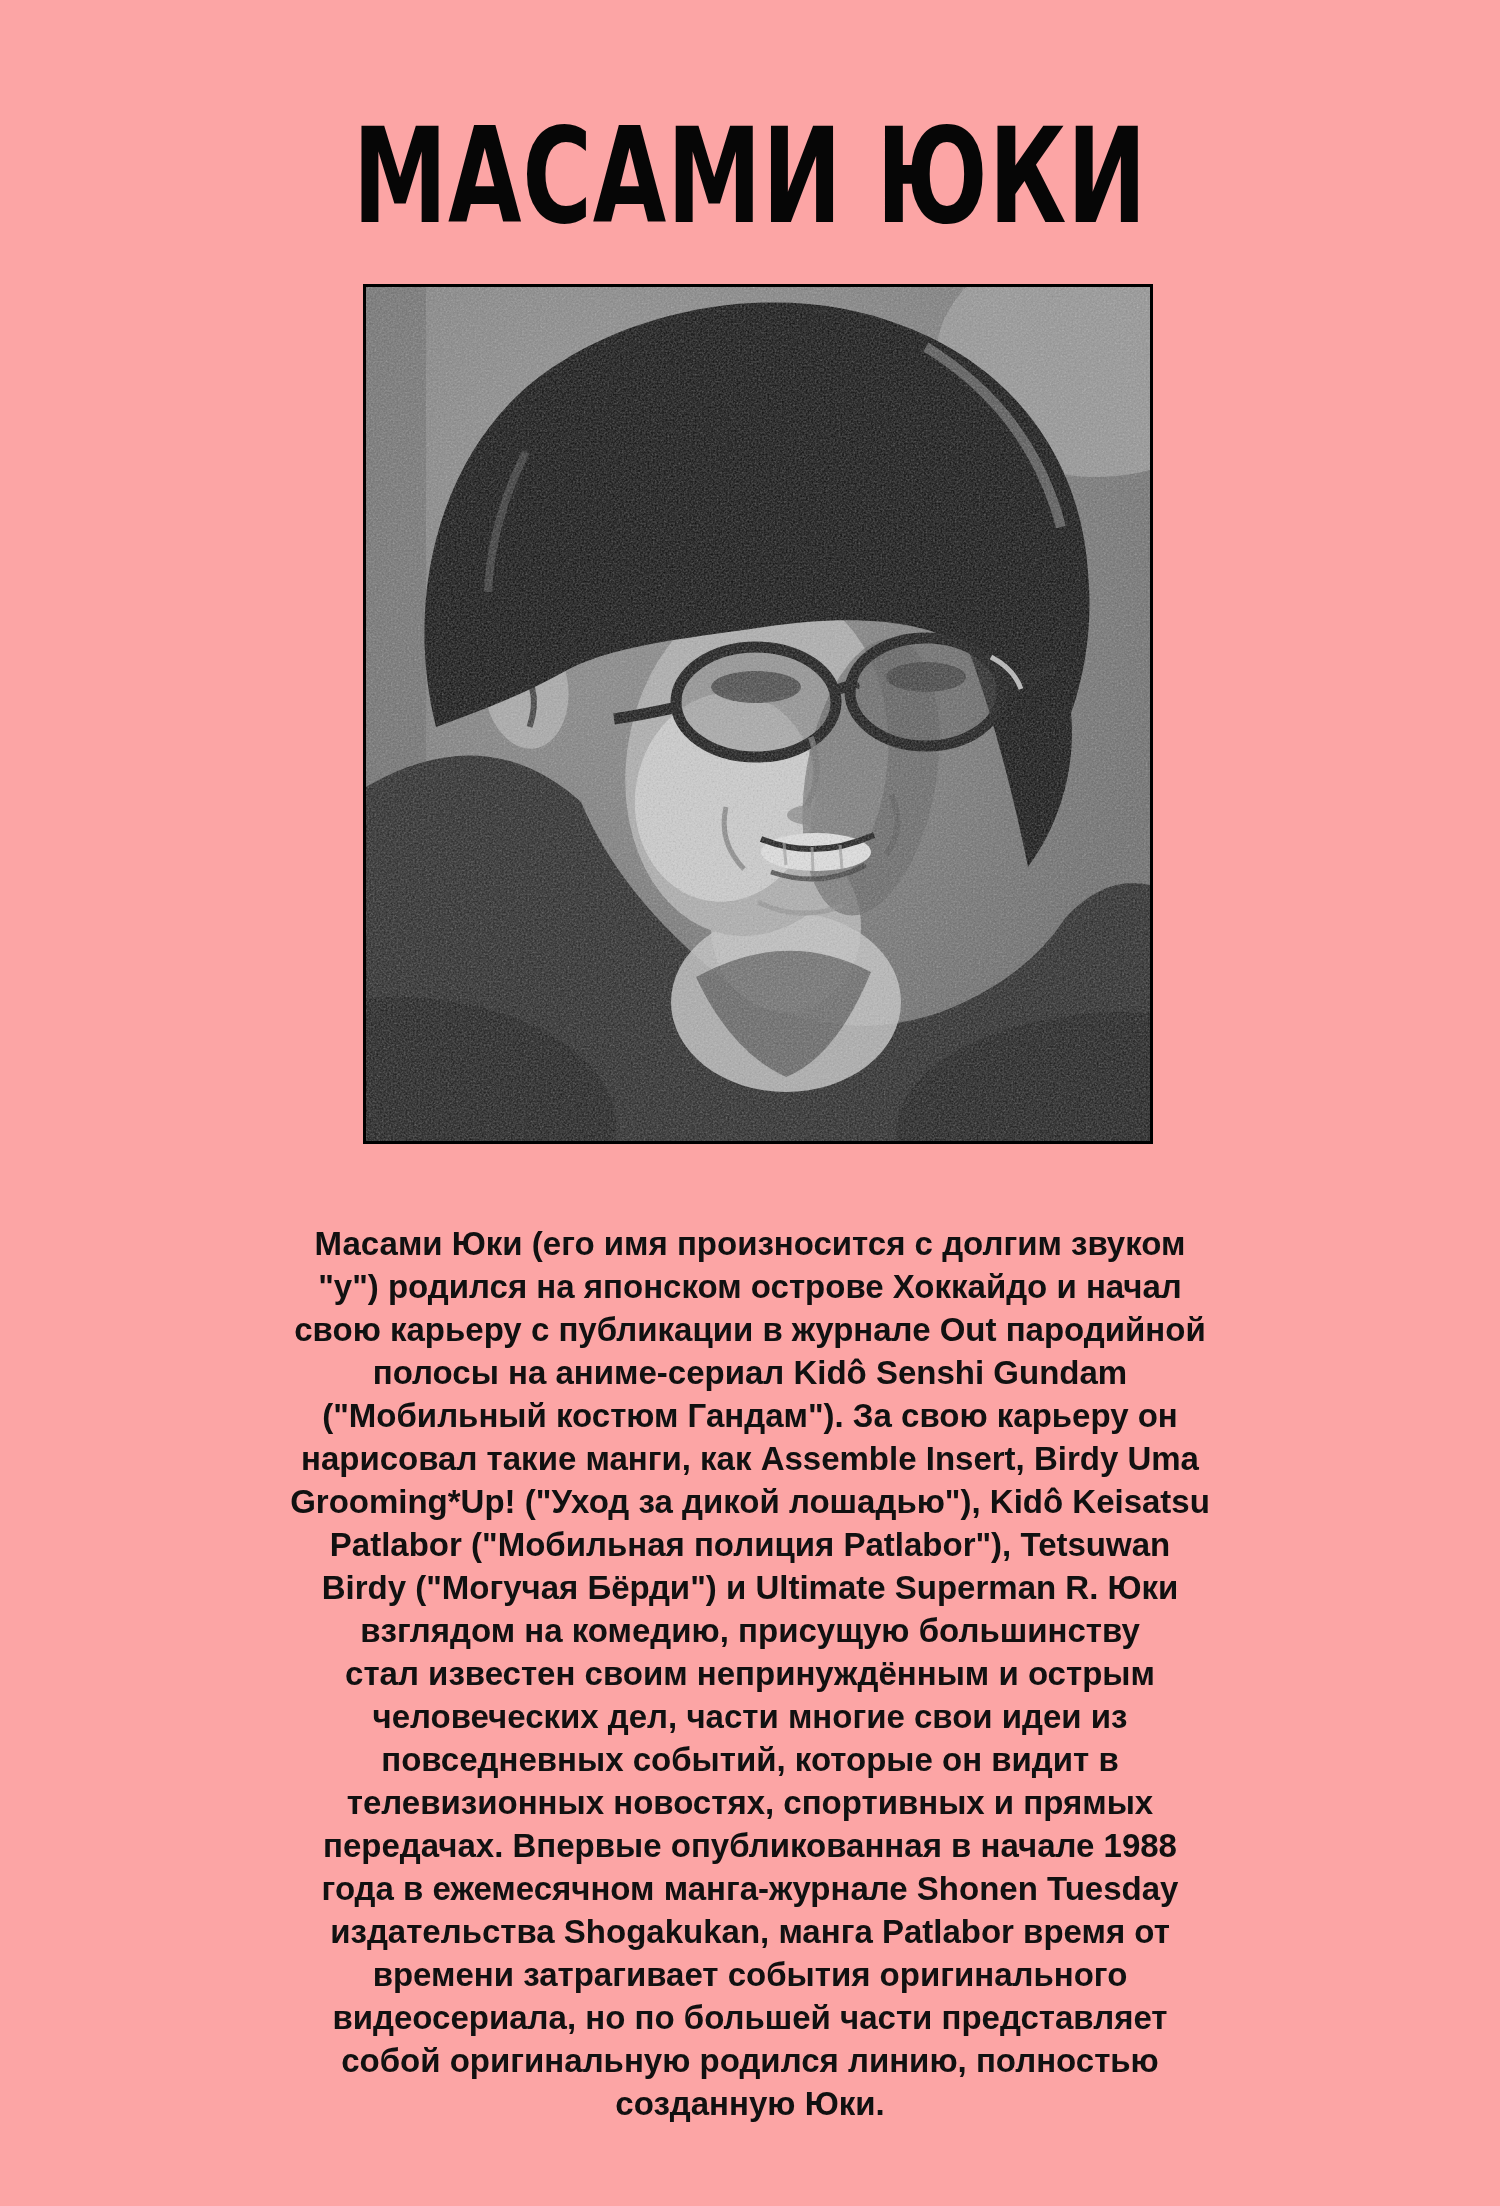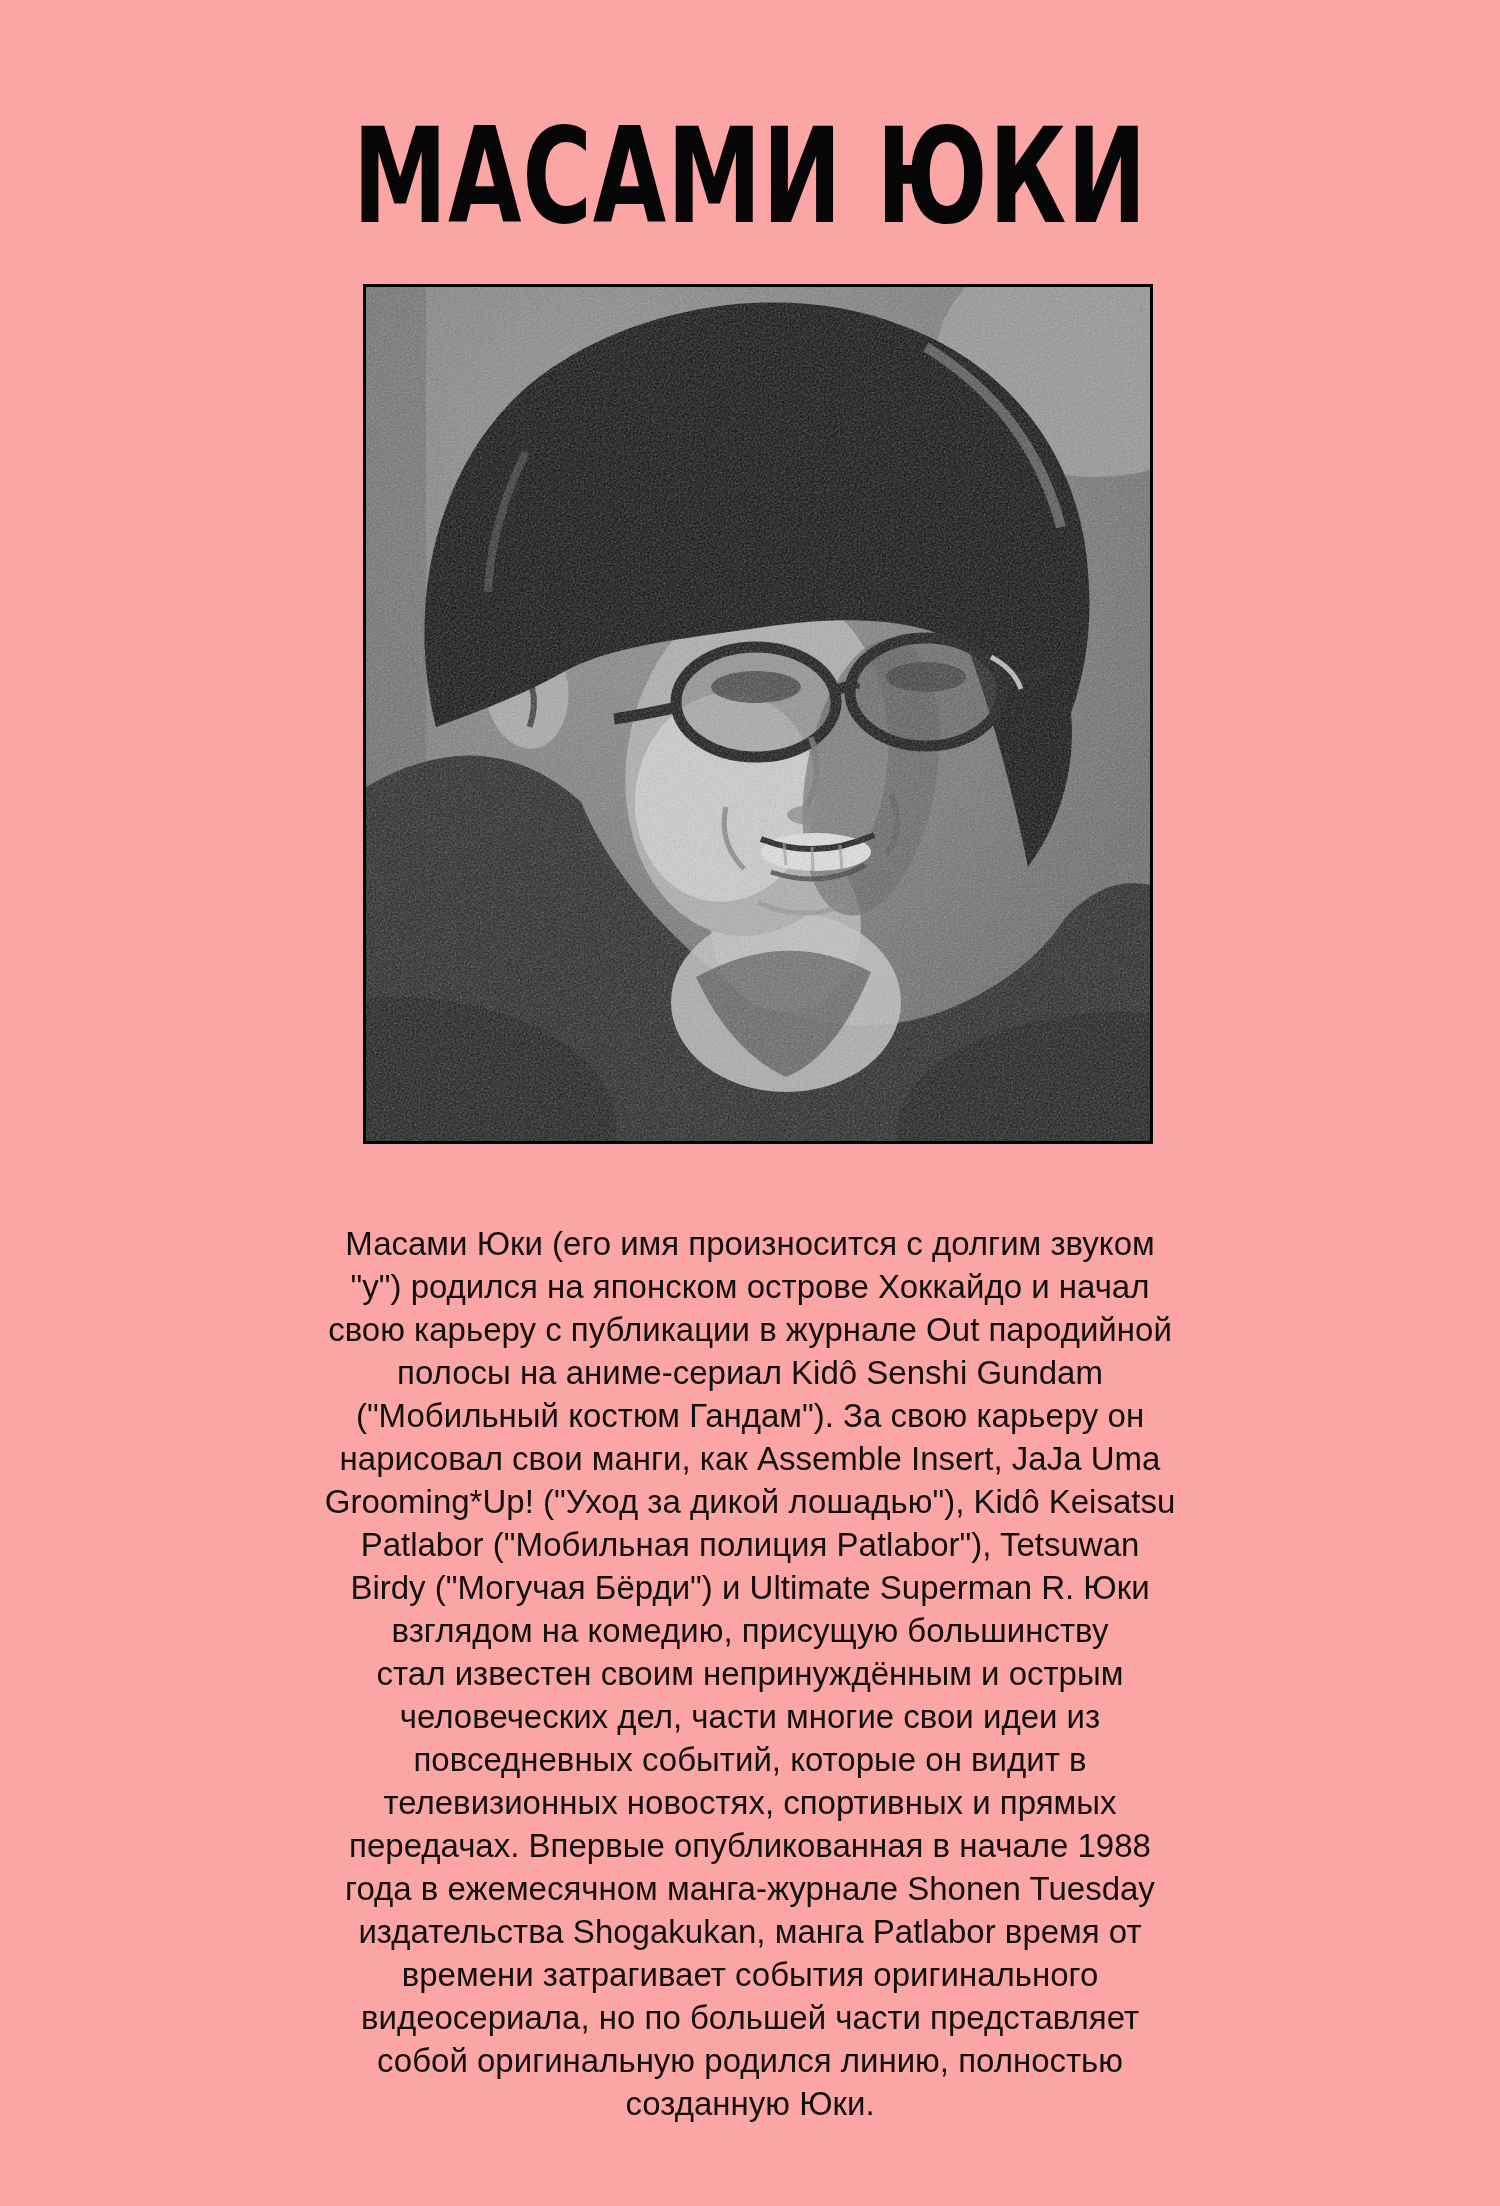--- a/index.html
+++ b/index.html
@@ -51,21 +51,21 @@
   }
   .bio {
     position: absolute;
     top: 1222px;
     left: 50%;
     transform: translateX(-50%);
     width: 960px;
     text-align: center;
     font-size: 33px;
     line-height: 43px;
-    font-weight: normal;
+    font-weight: bold;
     color: #111111;
   }
   .bio .line {
     white-space: nowrap;
   }
 </style>
 </head>
 <body>
 
 <div class="page">
@@ -145,21 +145,21 @@
       <rect x="0" y="0" width="784" height="854" filter="url(#grain)" opacity="0.45"></rect>
     </svg>
   </figure>
 
   <div class="bio">
     <div class="line">Масами Юки (его имя произносится с долгим звуком</div>
     <div class="line">"у") родился на японском острове Хоккайдо и начал</div>
     <div class="line">свою карьеру с публикации в журнале Out пародийной</div>
     <div class="line">полосы на аниме-сериал Kidô Senshi Gundam</div>
     <div class="line">("Мобильный костюм Гандам"). За свою карьеру он</div>
-    <div class="line">нарисовал свои манги, как Assemble Insert, JaJa Uma</div>
+    <div class="line">нарисовал такие манги, как Assemble Insert, Birdy Uma</div>
     <div class="line">Grooming*Up! ("Уход за дикой лошадью"), Kidô Keisatsu</div>
     <div class="line">Patlabor ("Мобильная полиция Patlabor"), Tetsuwan</div>
     <div class="line">Birdy ("Могучая Бёрди") и Ultimate Superman R. Юки</div>
     <div class="line">взглядом на комедию, присущую большинству</div>
     <div class="line">стал известен своим непринуждённым и острым</div>
     <div class="line">человеческих дел, части многие свои идеи из</div>
     <div class="line">повседневных событий, которые он видит в</div>
     <div class="line">телевизионных новостях, спортивных и прямых</div>
     <div class="line">передачах. Впервые опубликованная в начале 1988</div>
     <div class="line">года в ежемесячном манга-журнале Shonen Tuesday</div>

